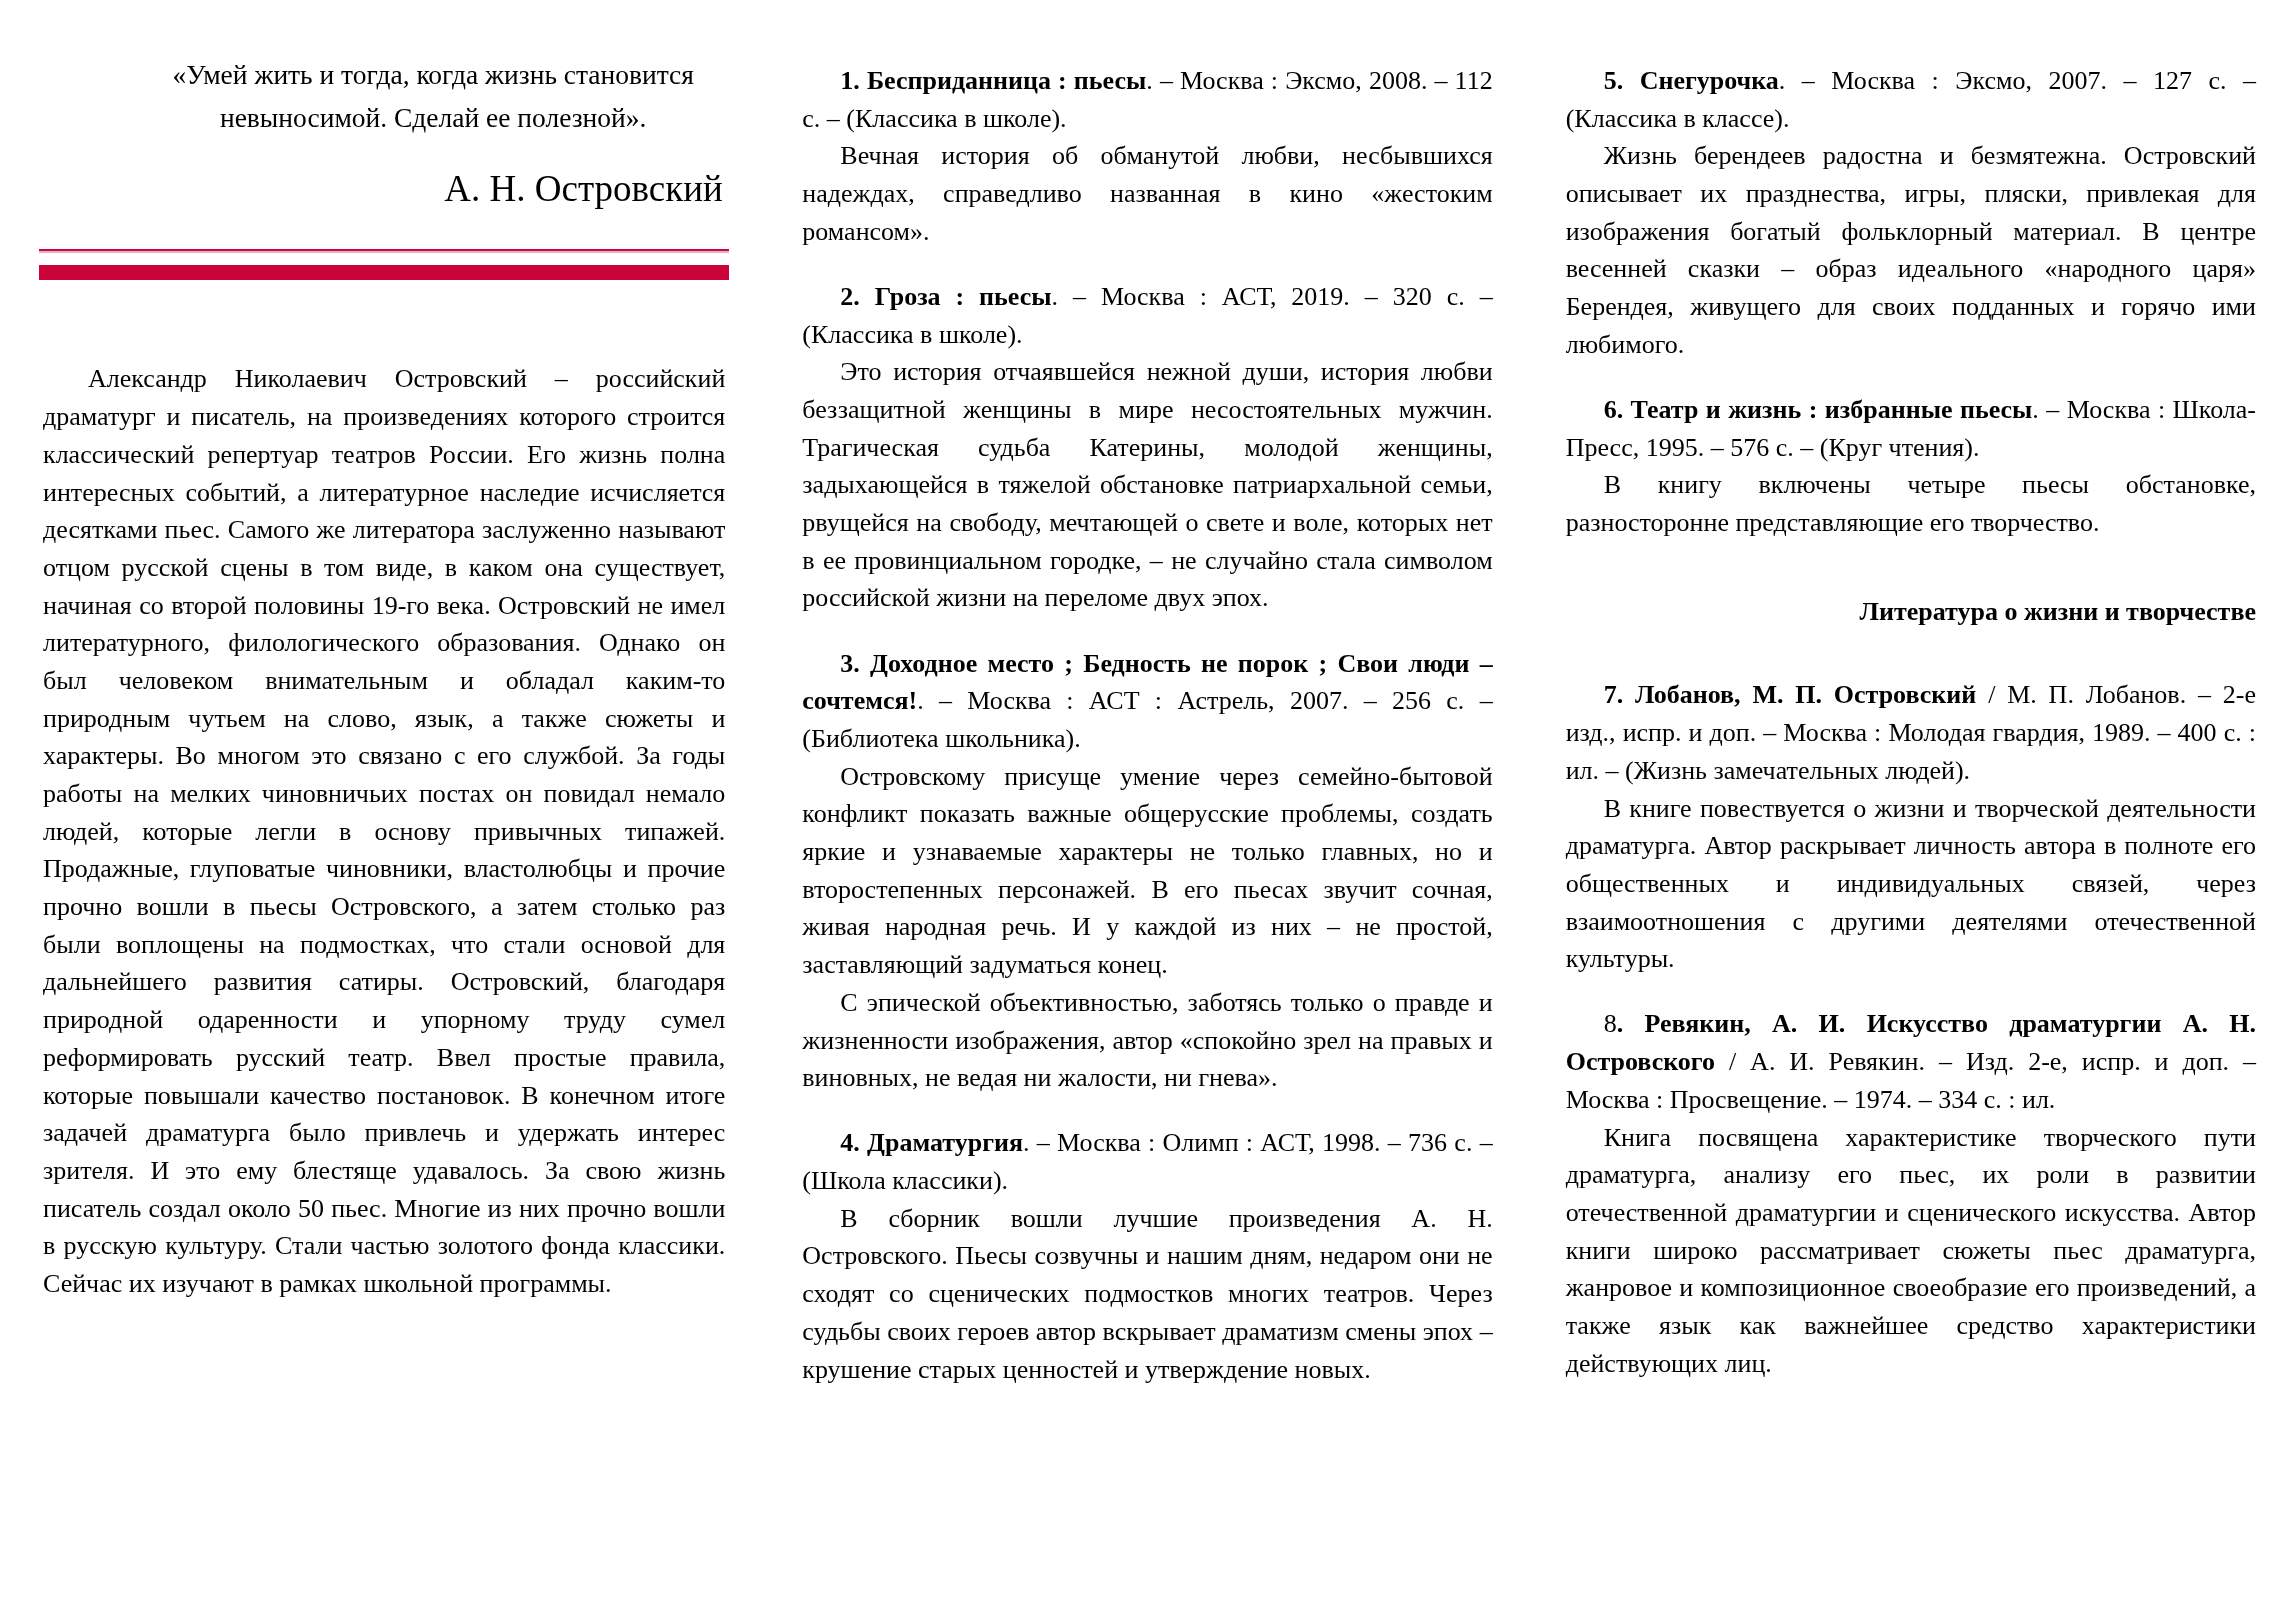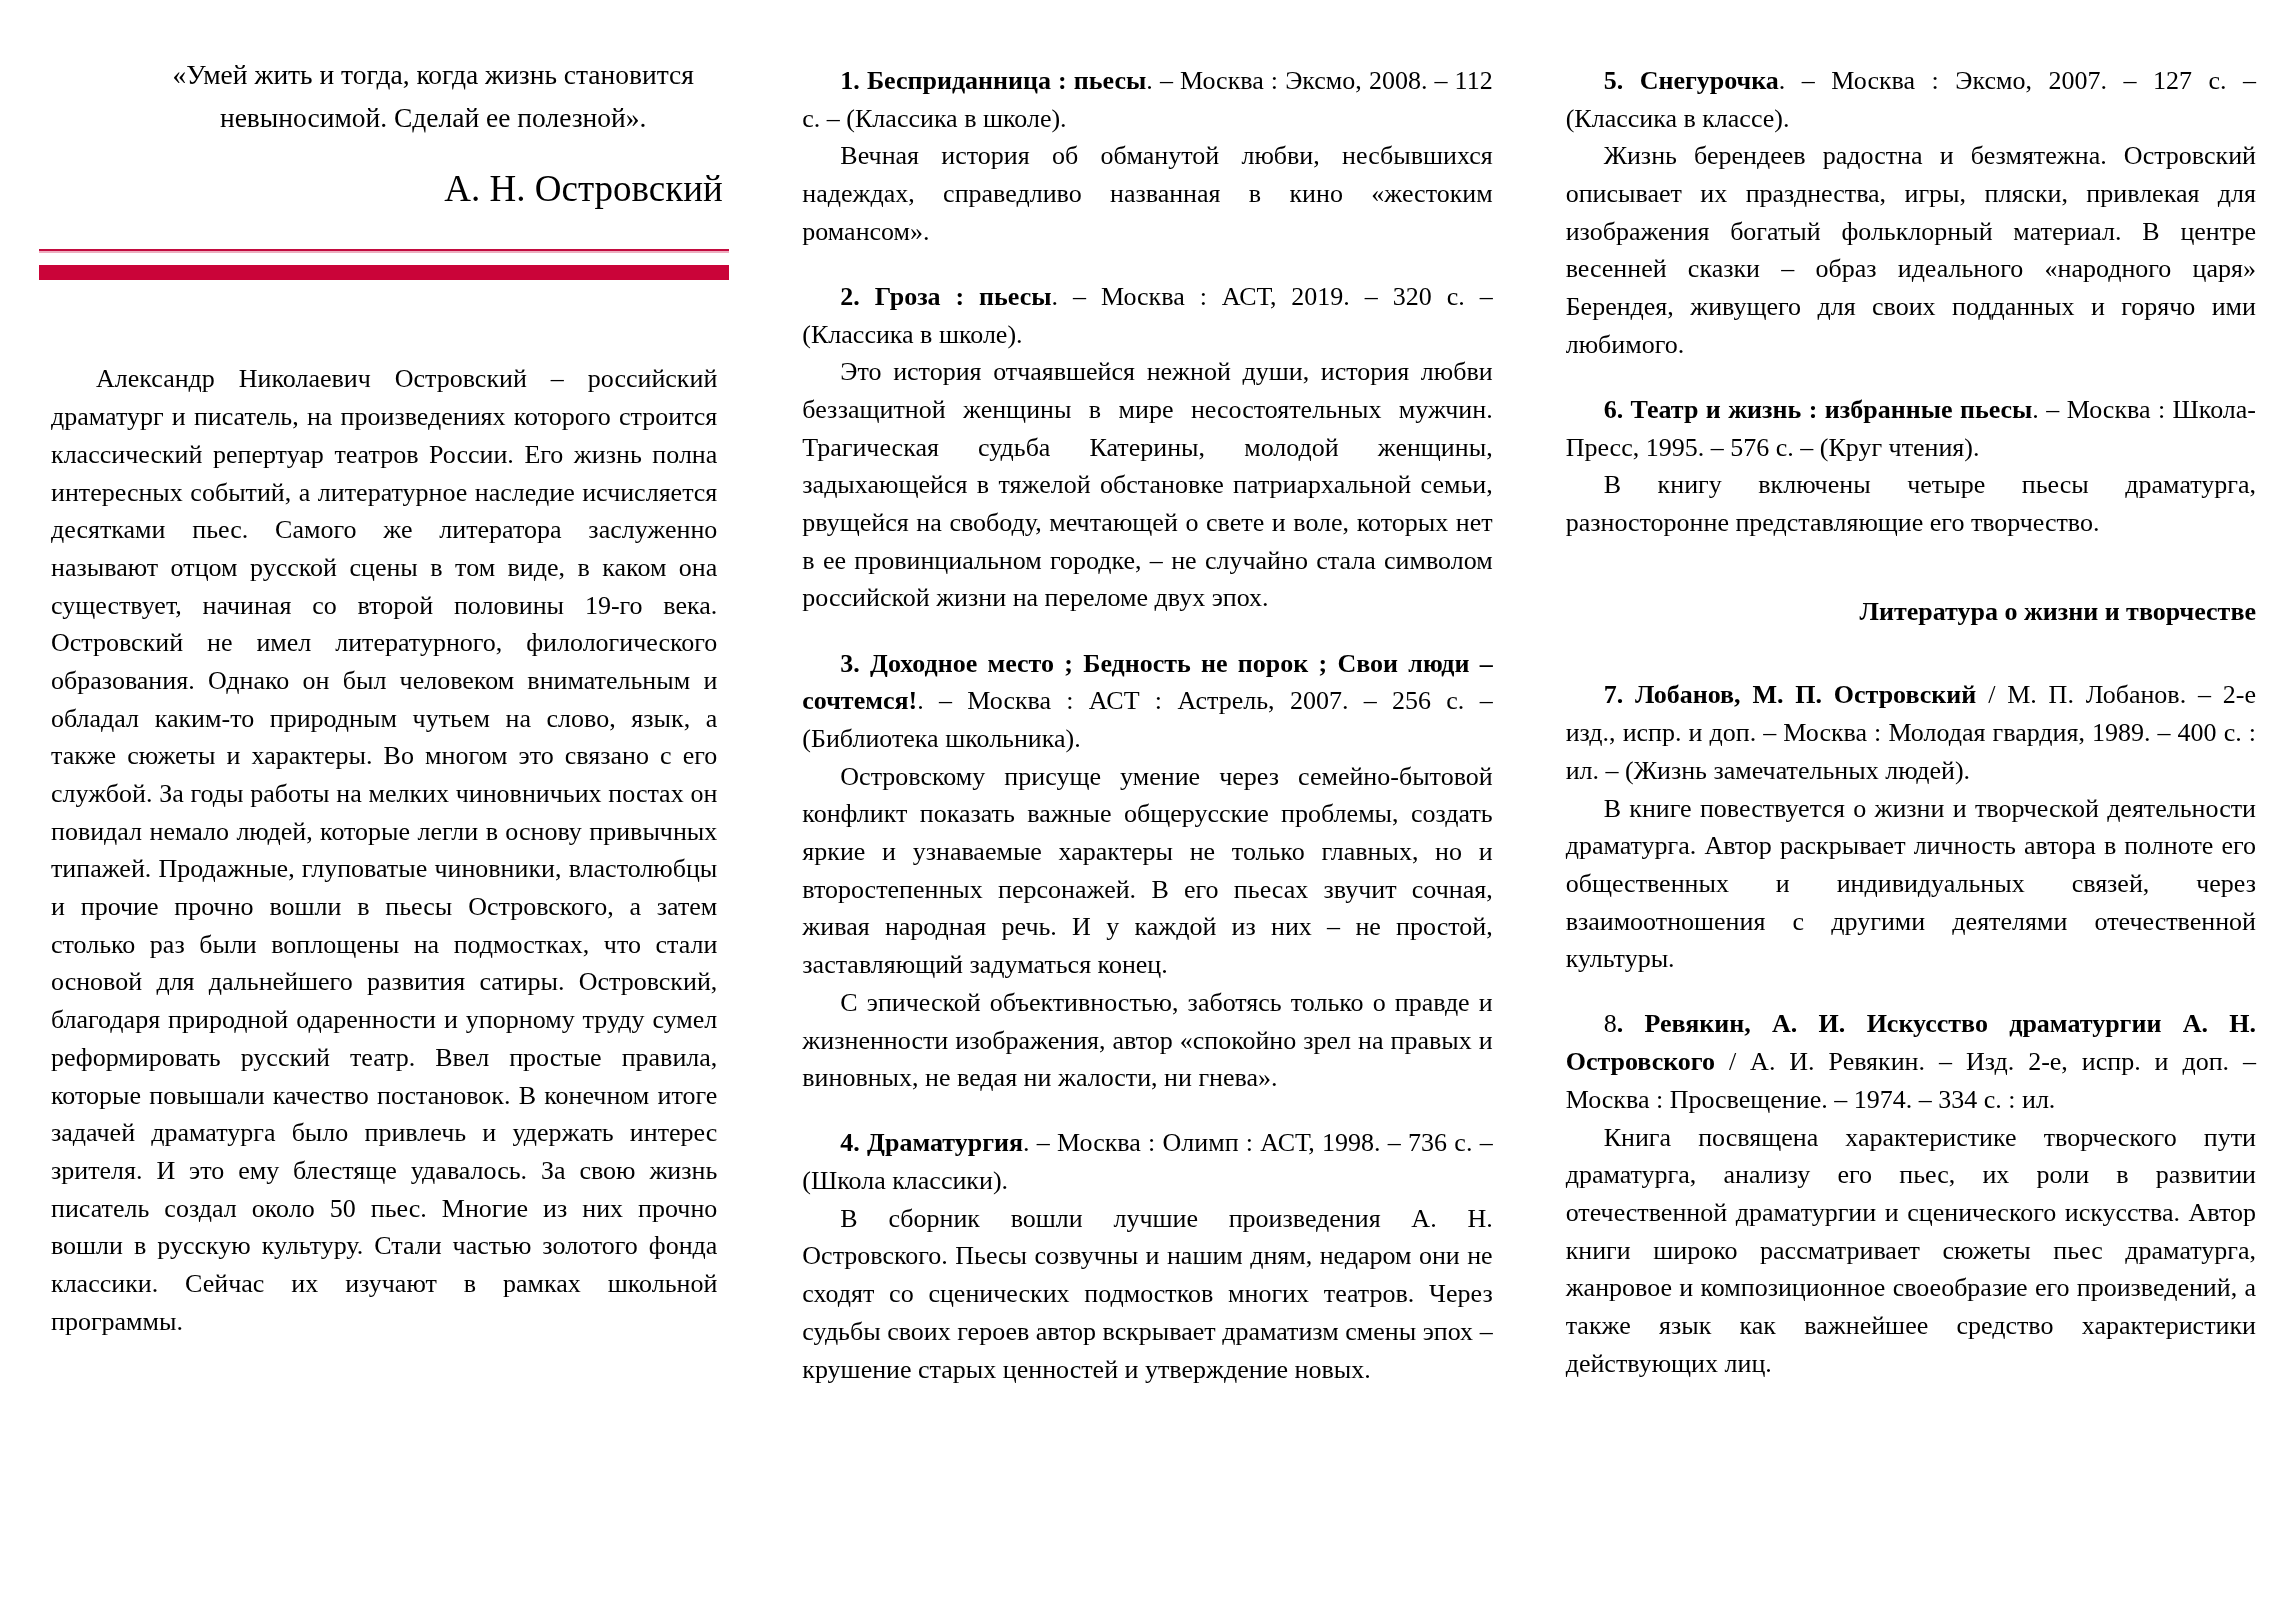--- a/index.html
+++ b/index.html
@@ -16,21 +16,21 @@
     line-height:1.45;
     color:#000000;
     overflow:hidden;
   }
   .col{flex:1 1 0;min-width:0;text-align:justify;}
   
   .epigraph{margin-top:18.3px;padding-left:98px;text-align:center;font-size:27.5px;line-height:1.55;}
   .epigraph-author{margin-top:22px;padding-right:6.5px;text-align:right;font-size:37px;}
   .bar-thin{height:3.9px;margin-top:34px;}
   .bar-thick{height:15px;margin-top:12.4px;margin-bottom:80px;}
-  .body-par{margin:12px;text-indent:45px;}
+  .body-par{margin:4px;text-indent:45px;}
   .body-par + .body-par{margin-top:30px;}
   
   .entry{margin-top:27.5px;}
   .entry:first-child{margin-top:26px;}
   .cite{margin:0;text-indent:38px;}
   .ann{margin:0;text-indent:38px;}
   .lead{font-weight:bold;}
   .num{font-weight:normal;}
   .section-heading{margin:51px 0 46px 0;text-align:right;font-weight:bold;text-indent:0;}
 </style>
@@ -74,21 +74,21 @@
 
   <div class="col">
 
     <div class="entry">
       <p class="cite"><span class="num"></span><span class="lead">5. Снегурочка</span><span>. – Москва : Эксмо, 2007. – 127 с. – (Классика в классе).</span></p>
       <p class="ann">Жизнь берендеев радостна и безмятежна. Островский описывает их празднества, игры, пляски, привлекая для изображения богатый фольклорный материал. В центре весенней сказки – образ идеального «народного царя» Берендея, живущего для своих подданных и горячо ими любимого.</p>
     </div>
 
     <div class="entry">
       <p class="cite"><span class="num"></span><span class="lead">6. Театр и жизнь : избранные пьесы</span><span>. – Москва : Школа-Пресс, 1995. – 576 с. – (Круг чтения).</span></p>
-      <p class="ann">В книгу включены четыре пьесы драматурга, разносторонне представляющие его творчество.</p>
+      <p class="ann">В книгу включены четыре пьесы обстановке, разносторонне представляющие его творчество.</p>
     </div>
 
     <p class="section-heading">Литература о жизни и творчестве</p>
 
     <div class="entry">
       <p class="cite"><span class="num"></span><span class="lead">7. Лобанов, М. П. Островский</span><span> / М. П. Лобанов. – 2-е изд., испр. и доп. – Москва : Молодая гвардия, 1989. – 400 с. : ил. – (Жизнь замечательных людей).</span></p>
       <p class="ann">В книге повествуется о жизни и творческой деятельности драматурга. Автор раскрывает личность автора в полноте его общественных и индивидуальных связей, через взаимоотношения с другими деятелями отечественной культуры.</p>
     </div>
 
     <div class="entry">

